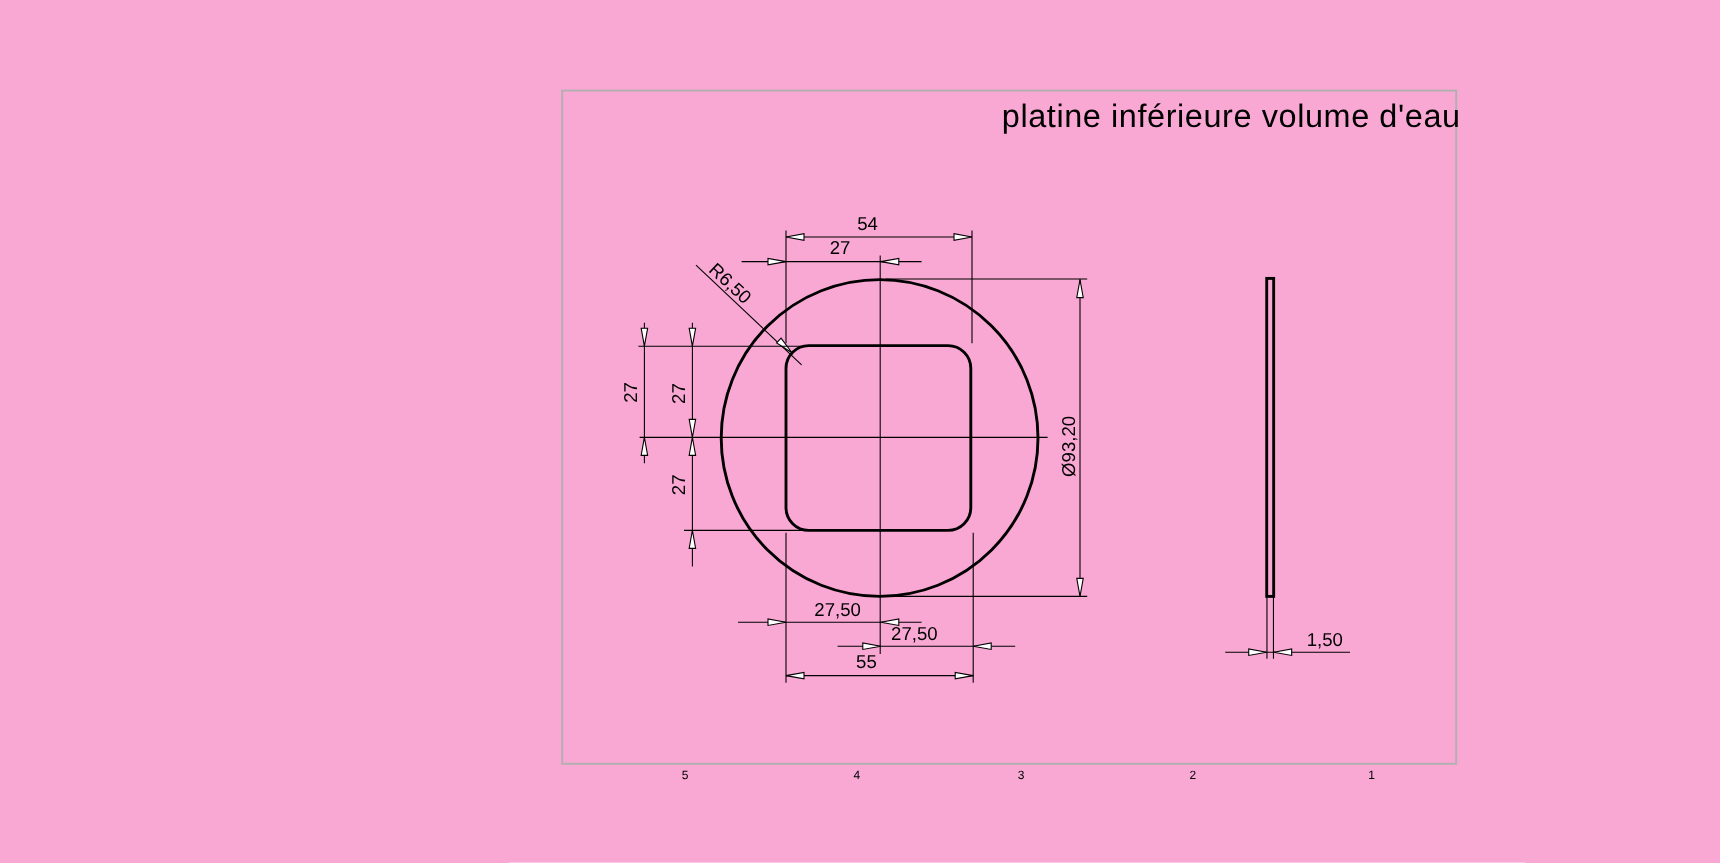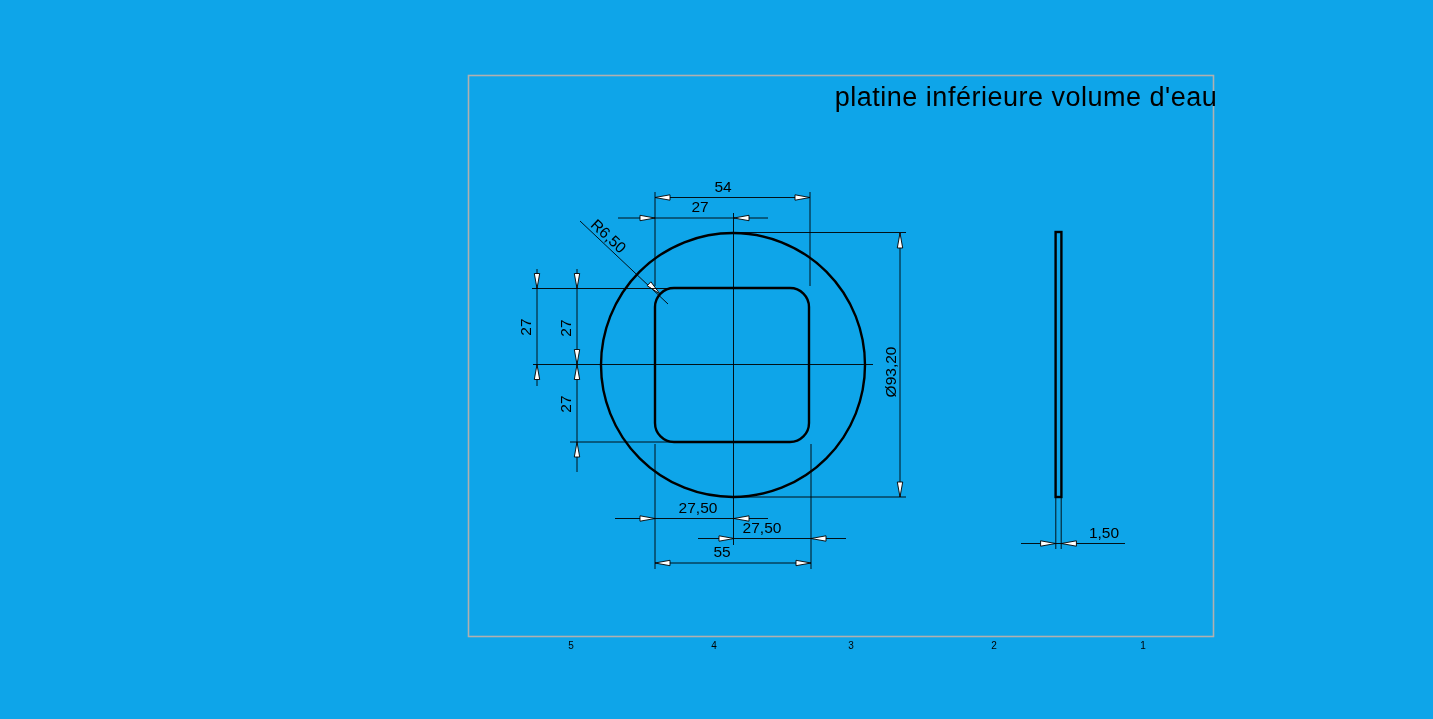--- a/index.html
+++ b/index.html
@@ -1,16 +1,16 @@
 <!DOCTYPE html>
 <html><head>
 <meta charset="utf-8">
 <style>
   html,body{margin:0;padding:0;background:#fff;}
-  .page{position:relative;width:1433px;height:719px;background:#0ea5e9;overflow:hidden;
+  .page{position:relative;width:1433px;height:719px;background:#f9a8d4;overflow:hidden;
         font-family:"Liberation Sans", sans-serif;text-decoration:underline;}
   svg{position:absolute;left:0;top:0;}
   text{fill:#000;font-family:"Liberation Sans", sans-serif;}
   .dimtxt{font-size:15.5px;}
   .title{font-size:27px;letter-spacing:.5px;}
   .zone{font-size:10px;}
   .thick{stroke:#000;stroke-width:2.4;fill:none;}
   .thin{stroke:#000;stroke-width:.9;fill:none;}
   .frame{stroke:#b0b0b0;stroke-width:1.6;fill:none;}
 </style>

